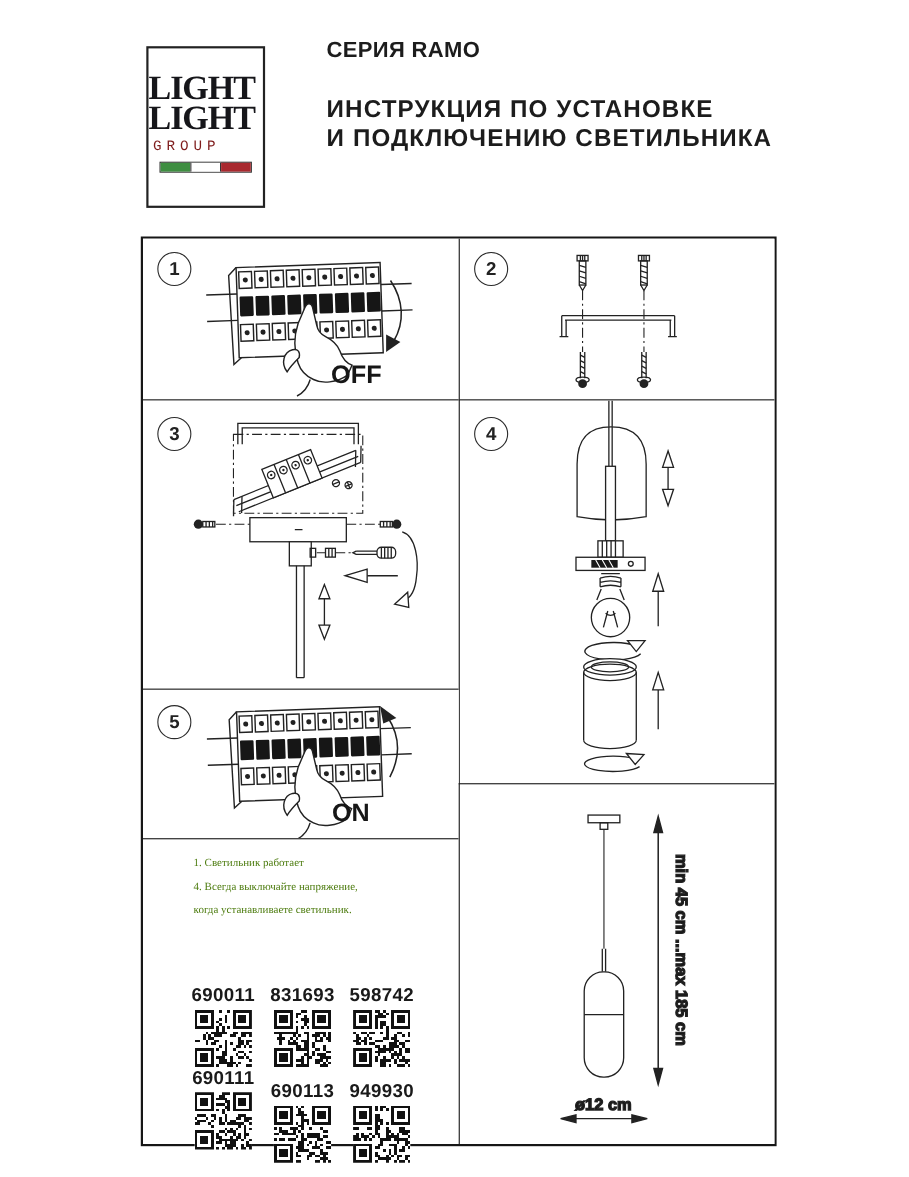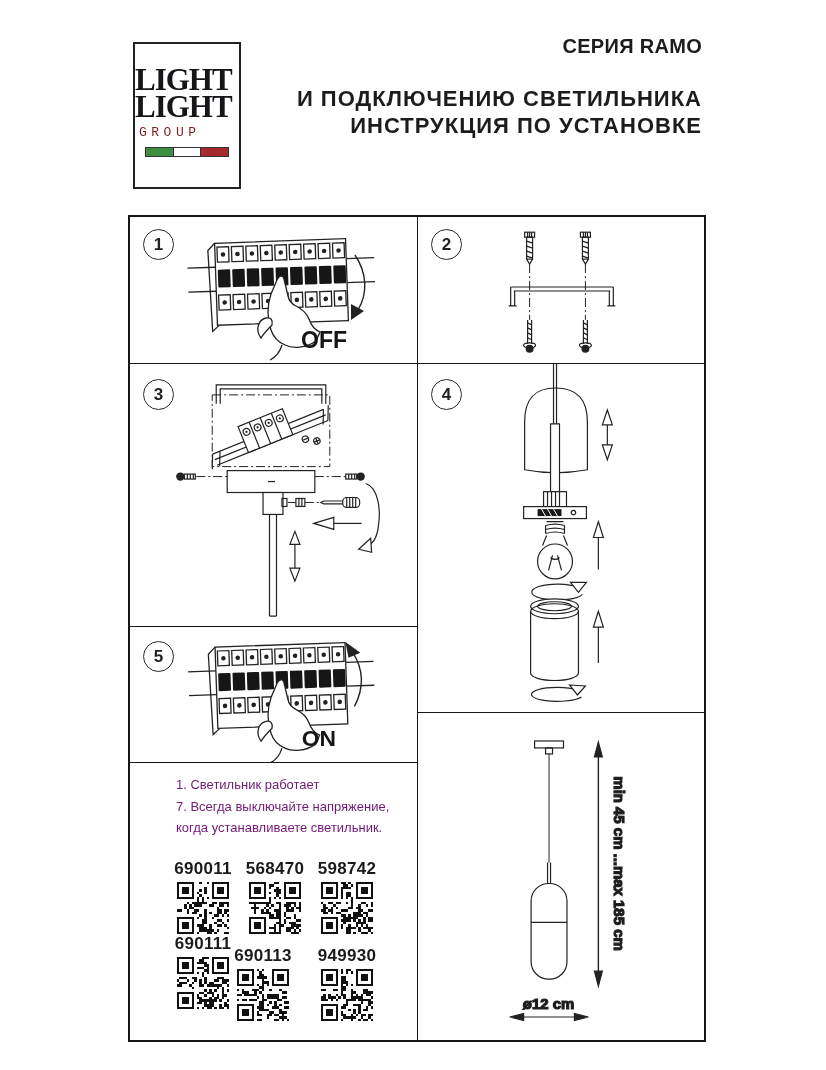--- a/index.html
+++ b/index.html
@@ -9,65 +9,65 @@
   
   .logo-box{position:absolute;left:133px;top:42px;width:104px;height:121px;
             border:2px solid #222;text-align:left;padding-top:22px;box-sizing:content-box;}
   .logo-word{font-family:"Liberation Serif",serif;font-weight:bold;font-size:31px;
              line-height:27px;letter-spacing:-1px;color:#16161a;}
   .logo-group{font-size:13px;letter-spacing:4.5px;color:#7f1d1d;margin-top:5px;margin-left:4px;font-family:Liberation Mono, monospace;}
   .logo-flag{display:flex;height:8px;margin:7px 10px 0 10px;border:1px solid #333;}
   .logo-flag div{flex:1;}
   .flag-white{border-left:1px solid #333;border-right:1px solid #333;background:#fff;}
 
-  .title-block{position:absolute;right:124px;top:34px;text-align:right;}
+  .title-block{position:absolute;right:124px;top:34px;text-align:left;}
   .title-line{font-weight:bold;font-size:20px;line-height:25px;letter-spacing:.3px;color:#1c1c1c;}
   .subtitle-line{font-weight:bold;font-size:22px;line-height:27px;letter-spacing:1px;color:#1c1c1c;}
   .title-gap{height:26px;}
 
   
   #sheet{position:absolute;left:128px;top:215px;width:574px;height:823px;
          border:2px solid #161616;}
   .cell{position:absolute;box-sizing:border-box;background:#fff;}
   .cell.btop{border-top:1.5px solid #161616;}
   .cell.bleft{border-left:1.5px solid #161616;}
 
   .step-circle{position:absolute;left:13px;top:12px;width:29px;height:29px;border-radius:50%;
                border:1.6px solid #2b2b2b;display:flex;align-items:center;justify-content:center;
                font-size:17px;font-weight:600;color:#222;z-index:2;background:#fff;}
   .panel-svg{position:absolute;inset:0;width:100%;height:100%;}
   .svg-label{font-family:"Liberation Sans",sans-serif;font-size:23px;font-weight:600;fill:#161616;}
   .dim-text{font-family:"Liberation Sans",sans-serif;font-size:15px;font-weight:bold;fill:#161616;}
   .dashdot{stroke-dasharray:9 3 2 3;stroke-width:1;}
 
   
-  .notes-text{position:absolute;left:46px;top:11px;font-size:13px;line-height:21.5px;color:#701a75;}
-  .qr-item{position:absolute;width:60px;text-align:center;}
+  .notes-text{position:absolute;left:46px;top:11px;font-size:10px;line-height:21.5px;color:#4d7c0f;font-family:Liberation Serif, serif;}
+  .qr-item{position:absolute;width:60px;text-align:center;margin-top:36px;}
   .qr-label{font-size:17px;font-weight:bold;letter-spacing:.3px;color:#1a1a1a;margin-bottom:3px;}
   .qr-item svg{width:52px;height:52px;display:block;margin:0 auto;shape-rendering:crispEdges;background:#fff;}
 </style>
 </head>
 <body>
 
 <div class="logo-box">
   <div class="logo-word">LIGHT</div>
   <div class="logo-word">LIGHT</div>
   <div class="logo-group">GROUP</div>
   <div class="logo-flag">
     <div class="flag-green" style="background: rgb(62, 142, 65);"></div>
     <div class="flag-white"></div>
     <div class="flag-red" style="background: rgb(168, 40, 46);"></div>
   </div>
 </div>
 
 <div class="title-block">
   <div class="title-line">СЕРИЯ RAMO</div>
   <div class="title-gap"></div>
+  <div class="subtitle-line">ИНСТРУКЦИЯ ПО УСТАНОВКЕ</div>
   <div class="subtitle-line">И ПОДКЛЮЧЕНИЮ СВЕТИЛЬНИКА</div>
-  <div class="subtitle-line">ИНСТРУКЦИЯ ПО УСТАНОВКЕ</div>
 </div>
 
 <div id="sheet">
 
   <div class="cell" style="left:0;top:0;width:287px;height:146px;">
     <div class="step-circle">
         <span>1</span>
       </div>
     <svg class="panel-svg" viewBox="0 0 287 146">
       <g stroke="#222" fill="none" stroke-width="1.3" transform="rotate(-2 150 65)">
@@ -388,49 +388,49 @@
           <polygon points="216,21 219,37 231,32" fill="#222"></polygon>
         </g>
       </g>
       <text class="svg-label" x="172" y="120">ON</text>
     </svg>
   </div>
 
   <div class="cell btop" style="left:0;top:545px;width:287px;height:278px;">
     <div class="notes-text">
       <div>1. Светильник работает</div>
-      <div>7. Всегда выключайте напряжение,</div>
+      <div>4. Всегда выключайте напряжение,</div>
       <div>когда устанавливаете светильник.</div>
     </div>
 
     <div class="qr-item" style="left:43px;top:96px;">
       <div class="qr-label">690011</div>
       <svg class="qr" viewBox="0 0 21 21">
           <path d="M0,0h1v1h-1zM1,0h1v1h-1zM2,0h1v1h-1zM3,0h1v1h-1zM4,0h1v1h-1zM5,0h1v1h-1zM6,0h1v1h-1zM9,0h1v1h-1zM12,0h1v1h-1zM14,0h1v1h-1zM15,0h1v1h-1zM16,0h1v1h-1zM17,0h1v1h-1zM18,0h1v1h-1zM19,0h1v1h-1zM20,0h1v1h-1zM0,1h1v1h-1zM6,1h1v1h-1zM14,1h1v1h-1zM20,1h1v1h-1zM0,2h1v1h-1zM2,2h1v1h-1zM3,2h1v1h-1zM4,2h1v1h-1zM6,2h1v1h-1zM11,2h1v1h-1zM14,2h1v1h-1zM16,2h1v1h-1zM17,2h1v1h-1zM18,2h1v1h-1zM20,2h1v1h-1zM0,3h1v1h-1zM2,3h1v1h-1zM3,3h1v1h-1zM4,3h1v1h-1zM6,3h1v1h-1zM9,3h1v1h-1zM11,3h1v1h-1zM14,3h1v1h-1zM16,3h1v1h-1zM17,3h1v1h-1zM18,3h1v1h-1zM20,3h1v1h-1zM0,4h1v1h-1zM2,4h1v1h-1zM3,4h1v1h-1zM4,4h1v1h-1zM6,4h1v1h-1zM8,4h1v1h-1zM11,4h1v1h-1zM14,4h1v1h-1zM16,4h1v1h-1zM17,4h1v1h-1zM18,4h1v1h-1zM20,4h1v1h-1zM0,5h1v1h-1zM6,5h1v1h-1zM9,5h1v1h-1zM14,5h1v1h-1zM20,5h1v1h-1zM0,6h1v1h-1zM1,6h1v1h-1zM2,6h1v1h-1zM3,6h1v1h-1zM4,6h1v1h-1zM5,6h1v1h-1zM6,6h1v1h-1zM8,6h1v1h-1zM10,6h1v1h-1zM12,6h1v1h-1zM14,6h1v1h-1zM15,6h1v1h-1zM16,6h1v1h-1zM17,6h1v1h-1zM18,6h1v1h-1zM19,6h1v1h-1zM20,6h1v1h-1zM8,7h1v1h-1zM10,7h1v1h-1zM4,8h1v1h-1zM6,8h1v1h-1zM7,8h1v1h-1zM8,8h1v1h-1zM9,8h1v1h-1zM10,8h1v1h-1zM11,8h1v1h-1zM14,8h1v1h-1zM15,8h1v1h-1zM17,8h1v1h-1zM18,8h1v1h-1zM19,8h1v1h-1zM20,8h1v1h-1zM3,9h1v1h-1zM5,9h1v1h-1zM7,9h1v1h-1zM8,9h1v1h-1zM9,9h1v1h-1zM13,9h1v1h-1zM14,9h1v1h-1zM17,9h1v1h-1zM18,9h1v1h-1zM20,9h1v1h-1zM3,10h1v1h-1zM5,10h1v1h-1zM6,10h1v1h-1zM16,10h1v1h-1zM0,11h1v1h-1zM1,11h1v1h-1zM4,11h1v1h-1zM7,11h1v1h-1zM8,11h1v1h-1zM11,11h1v1h-1zM16,11h1v1h-1zM17,11h1v1h-1zM19,11h1v1h-1zM20,11h1v1h-1zM4,12h1v1h-1zM6,12h1v1h-1zM7,12h1v1h-1zM11,12h1v1h-1zM13,12h1v1h-1zM16,12h1v1h-1zM17,12h1v1h-1zM19,12h1v1h-1zM9,13h1v1h-1zM11,13h1v1h-1zM15,13h1v1h-1zM16,13h1v1h-1zM18,13h1v1h-1zM20,13h1v1h-1zM0,14h1v1h-1zM1,14h1v1h-1zM2,14h1v1h-1zM3,14h1v1h-1zM4,14h1v1h-1zM5,14h1v1h-1zM6,14h1v1h-1zM8,14h1v1h-1zM11,14h1v1h-1zM14,14h1v1h-1zM0,15h1v1h-1zM6,15h1v1h-1zM10,15h1v1h-1zM11,15h1v1h-1zM16,15h1v1h-1zM17,15h1v1h-1zM20,15h1v1h-1zM0,16h1v1h-1zM2,16h1v1h-1zM3,16h1v1h-1zM4,16h1v1h-1zM6,16h1v1h-1zM10,16h1v1h-1zM11,16h1v1h-1zM15,16h1v1h-1zM18,16h1v1h-1zM0,17h1v1h-1zM2,17h1v1h-1zM3,17h1v1h-1zM4,17h1v1h-1zM6,17h1v1h-1zM8,17h1v1h-1zM9,17h1v1h-1zM10,17h1v1h-1zM13,17h1v1h-1zM16,17h1v1h-1zM17,17h1v1h-1zM19,17h1v1h-1zM0,18h1v1h-1zM2,18h1v1h-1zM3,18h1v1h-1zM4,18h1v1h-1zM6,18h1v1h-1zM9,18h1v1h-1zM10,18h1v1h-1zM11,18h1v1h-1zM13,18h1v1h-1zM20,18h1v1h-1zM0,19h1v1h-1zM6,19h1v1h-1zM9,19h1v1h-1zM10,19h1v1h-1zM11,19h1v1h-1zM12,19h1v1h-1zM13,19h1v1h-1zM14,19h1v1h-1zM16,19h1v1h-1zM0,20h1v1h-1zM1,20h1v1h-1zM2,20h1v1h-1zM3,20h1v1h-1zM4,20h1v1h-1zM5,20h1v1h-1zM6,20h1v1h-1zM8,20h1v1h-1zM12,20h1v1h-1zM13,20h1v1h-1zM15,20h1v1h-1zM19,20h1v1h-1zM20,20h1v1h-1z" fill="#111"></path>
         </svg>
     </div>
     <div class="qr-item" style="left:115px;top:96px;">
-      <div class="qr-label">568470</div>
+      <div class="qr-label">831693</div>
       <svg class="qr" viewBox="0 0 21 21">
           <path d="M0,0h1v1h-1zM1,0h1v1h-1zM2,0h1v1h-1zM3,0h1v1h-1zM4,0h1v1h-1zM5,0h1v1h-1zM6,0h1v1h-1zM10,0h1v1h-1zM11,0h1v1h-1zM14,0h1v1h-1zM15,0h1v1h-1zM16,0h1v1h-1zM17,0h1v1h-1zM18,0h1v1h-1zM19,0h1v1h-1zM20,0h1v1h-1zM0,1h1v1h-1zM6,1h1v1h-1zM8,1h1v1h-1zM9,1h1v1h-1zM14,1h1v1h-1zM20,1h1v1h-1zM0,2h1v1h-1zM2,2h1v1h-1zM3,2h1v1h-1zM4,2h1v1h-1zM6,2h1v1h-1zM8,2h1v1h-1zM11,2h1v1h-1zM14,2h1v1h-1zM16,2h1v1h-1zM17,2h1v1h-1zM18,2h1v1h-1zM20,2h1v1h-1zM0,3h1v1h-1zM2,3h1v1h-1zM3,3h1v1h-1zM4,3h1v1h-1zM6,3h1v1h-1zM10,3h1v1h-1zM11,3h1v1h-1zM12,3h1v1h-1zM14,3h1v1h-1zM16,3h1v1h-1zM17,3h1v1h-1zM18,3h1v1h-1zM20,3h1v1h-1zM0,4h1v1h-1zM2,4h1v1h-1zM3,4h1v1h-1zM4,4h1v1h-1zM6,4h1v1h-1zM8,4h1v1h-1zM11,4h1v1h-1zM12,4h1v1h-1zM14,4h1v1h-1zM16,4h1v1h-1zM17,4h1v1h-1zM18,4h1v1h-1zM20,4h1v1h-1zM0,5h1v1h-1zM6,5h1v1h-1zM11,5h1v1h-1zM14,5h1v1h-1zM20,5h1v1h-1zM0,6h1v1h-1zM1,6h1v1h-1zM2,6h1v1h-1zM3,6h1v1h-1zM4,6h1v1h-1zM5,6h1v1h-1zM6,6h1v1h-1zM8,6h1v1h-1zM10,6h1v1h-1zM12,6h1v1h-1zM14,6h1v1h-1zM15,6h1v1h-1zM16,6h1v1h-1zM17,6h1v1h-1zM18,6h1v1h-1zM19,6h1v1h-1zM20,6h1v1h-1zM8,7h1v1h-1zM0,8h1v1h-1zM1,8h1v1h-1zM2,8h1v1h-1zM3,8h1v1h-1zM4,8h1v1h-1zM5,8h1v1h-1zM6,8h1v1h-1zM7,8h1v1h-1zM8,8h1v1h-1zM11,8h1v1h-1zM12,8h1v1h-1zM15,8h1v1h-1zM16,8h1v1h-1zM17,8h1v1h-1zM18,8h1v1h-1zM20,8h1v1h-1zM2,9h1v1h-1zM7,9h1v1h-1zM9,9h1v1h-1zM12,9h1v1h-1zM14,9h1v1h-1zM15,9h1v1h-1zM16,9h1v1h-1zM18,9h1v1h-1zM20,9h1v1h-1zM1,10h1v1h-1zM2,10h1v1h-1zM3,10h1v1h-1zM6,10h1v1h-1zM8,10h1v1h-1zM12,10h1v1h-1zM15,10h1v1h-1zM17,10h1v1h-1zM19,10h1v1h-1zM20,10h1v1h-1zM2,11h1v1h-1zM5,11h1v1h-1zM7,11h1v1h-1zM10,11h1v1h-1zM11,11h1v1h-1zM12,11h1v1h-1zM15,11h1v1h-1zM16,11h1v1h-1zM17,11h1v1h-1zM20,11h1v1h-1zM2,12h1v1h-1zM5,12h1v1h-1zM6,12h1v1h-1zM7,12h1v1h-1zM8,12h1v1h-1zM11,12h1v1h-1zM12,12h1v1h-1zM14,12h1v1h-1zM8,13h1v1h-1zM9,13h1v1h-1zM11,13h1v1h-1zM12,13h1v1h-1zM14,13h1v1h-1zM18,13h1v1h-1zM0,14h1v1h-1zM1,14h1v1h-1zM2,14h1v1h-1zM3,14h1v1h-1zM4,14h1v1h-1zM5,14h1v1h-1zM6,14h1v1h-1zM8,14h1v1h-1zM9,14h1v1h-1zM10,14h1v1h-1zM11,14h1v1h-1zM12,14h1v1h-1zM15,14h1v1h-1zM16,14h1v1h-1zM18,14h1v1h-1zM0,15h1v1h-1zM6,15h1v1h-1zM12,15h1v1h-1zM14,15h1v1h-1zM19,15h1v1h-1zM20,15h1v1h-1zM0,16h1v1h-1zM2,16h1v1h-1zM3,16h1v1h-1zM4,16h1v1h-1zM6,16h1v1h-1zM11,16h1v1h-1zM12,16h1v1h-1zM14,16h1v1h-1zM16,16h1v1h-1zM17,16h1v1h-1zM18,16h1v1h-1zM0,17h1v1h-1zM2,17h1v1h-1zM3,17h1v1h-1zM4,17h1v1h-1zM6,17h1v1h-1zM10,17h1v1h-1zM12,17h1v1h-1zM13,17h1v1h-1zM17,17h1v1h-1zM18,17h1v1h-1zM19,17h1v1h-1zM20,17h1v1h-1zM0,18h1v1h-1zM2,18h1v1h-1zM3,18h1v1h-1zM4,18h1v1h-1zM6,18h1v1h-1zM8,18h1v1h-1zM9,18h1v1h-1zM10,18h1v1h-1zM12,18h1v1h-1zM15,18h1v1h-1zM16,18h1v1h-1zM17,18h1v1h-1zM19,18h1v1h-1zM0,19h1v1h-1zM6,19h1v1h-1zM10,19h1v1h-1zM12,19h1v1h-1zM15,19h1v1h-1zM16,19h1v1h-1zM18,19h1v1h-1zM20,19h1v1h-1zM0,20h1v1h-1zM1,20h1v1h-1zM2,20h1v1h-1zM3,20h1v1h-1zM4,20h1v1h-1zM5,20h1v1h-1zM6,20h1v1h-1zM8,20h1v1h-1zM9,20h1v1h-1zM10,20h1v1h-1zM11,20h1v1h-1zM12,20h1v1h-1zM17,20h1v1h-1zM18,20h1v1h-1zM19,20h1v1h-1z" fill="#111"></path>
         </svg>
     </div>
     <div class="qr-item" style="left:187px;top:96px;">
       <div class="qr-label">598742</div>
       <svg class="qr" viewBox="0 0 21 21">
           <path d="M0,0h1v1h-1zM1,0h1v1h-1zM2,0h1v1h-1zM3,0h1v1h-1zM4,0h1v1h-1zM5,0h1v1h-1zM6,0h1v1h-1zM8,0h1v1h-1zM9,0h1v1h-1zM11,0h1v1h-1zM14,0h1v1h-1zM15,0h1v1h-1zM16,0h1v1h-1zM17,0h1v1h-1zM18,0h1v1h-1zM19,0h1v1h-1zM20,0h1v1h-1zM0,1h1v1h-1zM6,1h1v1h-1zM9,1h1v1h-1zM10,1h1v1h-1zM12,1h1v1h-1zM14,1h1v1h-1zM20,1h1v1h-1zM0,2h1v1h-1zM2,2h1v1h-1zM3,2h1v1h-1zM4,2h1v1h-1zM6,2h1v1h-1zM8,2h1v1h-1zM9,2h1v1h-1zM10,2h1v1h-1zM11,2h1v1h-1zM14,2h1v1h-1zM16,2h1v1h-1zM17,2h1v1h-1zM18,2h1v1h-1zM20,2h1v1h-1zM0,3h1v1h-1zM2,3h1v1h-1zM3,3h1v1h-1zM4,3h1v1h-1zM6,3h1v1h-1zM8,3h1v1h-1zM14,3h1v1h-1zM16,3h1v1h-1zM17,3h1v1h-1zM18,3h1v1h-1zM20,3h1v1h-1zM0,4h1v1h-1zM2,4h1v1h-1zM3,4h1v1h-1zM4,4h1v1h-1zM6,4h1v1h-1zM8,4h1v1h-1zM10,4h1v1h-1zM11,4h1v1h-1zM14,4h1v1h-1zM16,4h1v1h-1zM17,4h1v1h-1zM18,4h1v1h-1zM20,4h1v1h-1zM0,5h1v1h-1zM6,5h1v1h-1zM8,5h1v1h-1zM10,5h1v1h-1zM11,5h1v1h-1zM14,5h1v1h-1zM20,5h1v1h-1zM0,6h1v1h-1zM1,6h1v1h-1zM2,6h1v1h-1zM3,6h1v1h-1zM4,6h1v1h-1zM5,6h1v1h-1zM6,6h1v1h-1zM8,6h1v1h-1zM10,6h1v1h-1zM12,6h1v1h-1zM14,6h1v1h-1zM15,6h1v1h-1zM16,6h1v1h-1zM17,6h1v1h-1zM18,6h1v1h-1zM19,6h1v1h-1zM20,6h1v1h-1zM12,7h1v1h-1zM0,8h1v1h-1zM3,8h1v1h-1zM4,8h1v1h-1zM6,8h1v1h-1zM7,8h1v1h-1zM10,8h1v1h-1zM12,8h1v1h-1zM16,8h1v1h-1zM17,8h1v1h-1zM20,8h1v1h-1zM1,9h1v1h-1zM5,9h1v1h-1zM12,9h1v1h-1zM15,9h1v1h-1zM18,9h1v1h-1zM20,9h1v1h-1zM1,10h1v1h-1zM2,10h1v1h-1zM4,10h1v1h-1zM6,10h1v1h-1zM11,10h1v1h-1zM12,10h1v1h-1zM14,10h1v1h-1zM15,10h1v1h-1zM0,11h1v1h-1zM1,11h1v1h-1zM3,11h1v1h-1zM4,11h1v1h-1zM8,11h1v1h-1zM9,11h1v1h-1zM10,11h1v1h-1zM15,11h1v1h-1zM16,11h1v1h-1zM19,11h1v1h-1zM20,11h1v1h-1zM1,12h1v1h-1zM2,12h1v1h-1zM4,12h1v1h-1zM6,12h1v1h-1zM7,12h1v1h-1zM13,12h1v1h-1zM14,12h1v1h-1zM15,12h1v1h-1zM17,12h1v1h-1zM18,12h1v1h-1zM8,13h1v1h-1zM9,13h1v1h-1zM11,13h1v1h-1zM13,13h1v1h-1zM14,13h1v1h-1zM15,13h1v1h-1zM16,13h1v1h-1zM18,13h1v1h-1zM0,14h1v1h-1zM1,14h1v1h-1zM2,14h1v1h-1zM3,14h1v1h-1zM4,14h1v1h-1zM5,14h1v1h-1zM6,14h1v1h-1zM9,14h1v1h-1zM10,14h1v1h-1zM11,14h1v1h-1zM12,14h1v1h-1zM13,14h1v1h-1zM14,14h1v1h-1zM17,14h1v1h-1zM19,14h1v1h-1zM20,14h1v1h-1zM0,15h1v1h-1zM6,15h1v1h-1zM8,15h1v1h-1zM9,15h1v1h-1zM10,15h1v1h-1zM11,15h1v1h-1zM13,15h1v1h-1zM15,15h1v1h-1zM17,15h1v1h-1zM19,15h1v1h-1zM20,15h1v1h-1zM0,16h1v1h-1zM2,16h1v1h-1zM3,16h1v1h-1zM4,16h1v1h-1zM6,16h1v1h-1zM9,16h1v1h-1zM14,16h1v1h-1zM15,16h1v1h-1zM16,16h1v1h-1zM17,16h1v1h-1zM0,17h1v1h-1zM2,17h1v1h-1zM3,17h1v1h-1zM4,17h1v1h-1zM6,17h1v1h-1zM8,17h1v1h-1zM11,17h1v1h-1zM14,17h1v1h-1zM16,17h1v1h-1zM18,17h1v1h-1zM0,18h1v1h-1zM2,18h1v1h-1zM3,18h1v1h-1zM4,18h1v1h-1zM6,18h1v1h-1zM8,18h1v1h-1zM10,18h1v1h-1zM11,18h1v1h-1zM12,18h1v1h-1zM13,18h1v1h-1zM15,18h1v1h-1zM17,18h1v1h-1zM18,18h1v1h-1zM19,18h1v1h-1zM20,18h1v1h-1zM0,19h1v1h-1zM6,19h1v1h-1zM10,19h1v1h-1zM11,19h1v1h-1zM15,19h1v1h-1zM19,19h1v1h-1zM0,20h1v1h-1zM1,20h1v1h-1zM2,20h1v1h-1zM3,20h1v1h-1zM4,20h1v1h-1zM5,20h1v1h-1zM6,20h1v1h-1zM10,20h1v1h-1zM11,20h1v1h-1zM13,20h1v1h-1zM16,20h1v1h-1zM17,20h1v1h-1zM18,20h1v1h-1zM20,20h1v1h-1z" fill="#111"></path>
         </svg>
     </div>
     <div class="qr-item" style="left:43px;top:171px;">
       <div class="qr-label">690111</div>
       <svg class="qr" viewBox="0 0 21 21">
           <path d="M0,0h1v1h-1zM1,0h1v1h-1zM2,0h1v1h-1zM3,0h1v1h-1zM4,0h1v1h-1zM5,0h1v1h-1zM6,0h1v1h-1zM10,0h1v1h-1zM11,0h1v1h-1zM12,0h1v1h-1zM14,0h1v1h-1zM15,0h1v1h-1zM16,0h1v1h-1zM17,0h1v1h-1zM18,0h1v1h-1zM19,0h1v1h-1zM20,0h1v1h-1zM0,1h1v1h-1zM6,1h1v1h-1zM9,1h1v1h-1zM10,1h1v1h-1zM14,1h1v1h-1zM20,1h1v1h-1zM0,2h1v1h-1zM2,2h1v1h-1zM3,2h1v1h-1zM4,2h1v1h-1zM6,2h1v1h-1zM8,2h1v1h-1zM9,2h1v1h-1zM10,2h1v1h-1zM11,2h1v1h-1zM14,2h1v1h-1zM16,2h1v1h-1zM17,2h1v1h-1zM18,2h1v1h-1zM20,2h1v1h-1zM0,3h1v1h-1zM2,3h1v1h-1zM3,3h1v1h-1zM4,3h1v1h-1zM6,3h1v1h-1zM11,3h1v1h-1zM12,3h1v1h-1zM14,3h1v1h-1zM16,3h1v1h-1zM17,3h1v1h-1zM18,3h1v1h-1zM20,3h1v1h-1zM0,4h1v1h-1zM2,4h1v1h-1zM3,4h1v1h-1zM4,4h1v1h-1zM6,4h1v1h-1zM8,4h1v1h-1zM9,4h1v1h-1zM10,4h1v1h-1zM12,4h1v1h-1zM14,4h1v1h-1zM16,4h1v1h-1zM17,4h1v1h-1zM18,4h1v1h-1zM20,4h1v1h-1zM0,5h1v1h-1zM6,5h1v1h-1zM11,5h1v1h-1zM12,5h1v1h-1zM14,5h1v1h-1zM20,5h1v1h-1zM0,6h1v1h-1zM1,6h1v1h-1zM2,6h1v1h-1zM3,6h1v1h-1zM4,6h1v1h-1zM5,6h1v1h-1zM6,6h1v1h-1zM8,6h1v1h-1zM10,6h1v1h-1zM12,6h1v1h-1zM14,6h1v1h-1zM15,6h1v1h-1zM16,6h1v1h-1zM17,6h1v1h-1zM18,6h1v1h-1zM19,6h1v1h-1zM20,6h1v1h-1zM10,7h1v1h-1zM1,8h1v1h-1zM2,8h1v1h-1zM3,8h1v1h-1zM6,8h1v1h-1zM7,8h1v1h-1zM11,8h1v1h-1zM16,8h1v1h-1zM17,8h1v1h-1zM18,8h1v1h-1zM0,9h1v1h-1zM4,9h1v1h-1zM7,9h1v1h-1zM9,9h1v1h-1zM11,9h1v1h-1zM15,9h1v1h-1zM16,9h1v1h-1zM18,9h1v1h-1zM19,9h1v1h-1zM20,9h1v1h-1zM1,10h1v1h-1zM2,10h1v1h-1zM3,10h1v1h-1zM6,10h1v1h-1zM9,10h1v1h-1zM11,10h1v1h-1zM13,10h1v1h-1zM14,10h1v1h-1zM18,10h1v1h-1zM19,10h1v1h-1zM0,11h1v1h-1zM1,11h1v1h-1zM5,11h1v1h-1zM9,11h1v1h-1zM10,11h1v1h-1zM12,11h1v1h-1zM13,11h1v1h-1zM14,11h1v1h-1zM15,11h1v1h-1zM16,11h1v1h-1zM17,11h1v1h-1zM20,11h1v1h-1zM6,12h1v1h-1zM16,12h1v1h-1zM18,12h1v1h-1zM11,13h1v1h-1zM13,13h1v1h-1zM15,13h1v1h-1zM18,13h1v1h-1zM20,13h1v1h-1zM0,14h1v1h-1zM1,14h1v1h-1zM2,14h1v1h-1zM3,14h1v1h-1zM4,14h1v1h-1zM5,14h1v1h-1zM6,14h1v1h-1zM9,14h1v1h-1zM10,14h1v1h-1zM12,14h1v1h-1zM13,14h1v1h-1zM14,14h1v1h-1zM18,14h1v1h-1zM0,15h1v1h-1zM6,15h1v1h-1zM8,15h1v1h-1zM11,15h1v1h-1zM14,15h1v1h-1zM16,15h1v1h-1zM18,15h1v1h-1zM19,15h1v1h-1zM0,16h1v1h-1zM2,16h1v1h-1zM3,16h1v1h-1zM4,16h1v1h-1zM6,16h1v1h-1zM8,16h1v1h-1zM9,16h1v1h-1zM13,16h1v1h-1zM15,16h1v1h-1zM16,16h1v1h-1zM18,16h1v1h-1zM0,17h1v1h-1zM2,17h1v1h-1zM3,17h1v1h-1zM4,17h1v1h-1zM6,17h1v1h-1zM9,17h1v1h-1zM10,17h1v1h-1zM11,17h1v1h-1zM12,17h1v1h-1zM13,17h1v1h-1zM14,17h1v1h-1zM15,17h1v1h-1zM17,17h1v1h-1zM20,17h1v1h-1zM0,18h1v1h-1zM2,18h1v1h-1zM3,18h1v1h-1zM4,18h1v1h-1zM6,18h1v1h-1zM8,18h1v1h-1zM9,18h1v1h-1zM11,18h1v1h-1zM13,18h1v1h-1zM14,18h1v1h-1zM19,18h1v1h-1zM0,19h1v1h-1zM6,19h1v1h-1zM11,19h1v1h-1zM12,19h1v1h-1zM13,19h1v1h-1zM14,19h1v1h-1zM17,19h1v1h-1zM19,19h1v1h-1zM20,19h1v1h-1zM0,20h1v1h-1zM1,20h1v1h-1zM2,20h1v1h-1zM3,20h1v1h-1zM4,20h1v1h-1zM5,20h1v1h-1zM6,20h1v1h-1zM8,20h1v1h-1zM10,20h1v1h-1zM12,20h1v1h-1zM13,20h1v1h-1zM15,20h1v1h-1zM17,20h1v1h-1zM18,20h1v1h-1zM20,20h1v1h-1z" fill="#111"></path>
         </svg>
     </div>
-    <div class="qr-item" style="left:103px;top:183px;">
+    <div class="qr-item" style="left:115px;top:183px;">
       <div class="qr-label">690113</div>
       <svg class="qr" viewBox="0 0 21 21">
           <path d="M0,0h1v1h-1zM1,0h1v1h-1zM2,0h1v1h-1zM3,0h1v1h-1zM4,0h1v1h-1zM5,0h1v1h-1zM6,0h1v1h-1zM8,0h1v1h-1zM10,0h1v1h-1zM14,0h1v1h-1zM15,0h1v1h-1zM16,0h1v1h-1zM17,0h1v1h-1zM18,0h1v1h-1zM19,0h1v1h-1zM20,0h1v1h-1zM0,1h1v1h-1zM6,1h1v1h-1zM9,1h1v1h-1zM14,1h1v1h-1zM20,1h1v1h-1zM0,2h1v1h-1zM2,2h1v1h-1zM3,2h1v1h-1zM4,2h1v1h-1zM6,2h1v1h-1zM9,2h1v1h-1zM10,2h1v1h-1zM14,2h1v1h-1zM16,2h1v1h-1zM17,2h1v1h-1zM18,2h1v1h-1zM20,2h1v1h-1zM0,3h1v1h-1zM2,3h1v1h-1zM3,3h1v1h-1zM4,3h1v1h-1zM6,3h1v1h-1zM8,3h1v1h-1zM9,3h1v1h-1zM10,3h1v1h-1zM11,3h1v1h-1zM14,3h1v1h-1zM16,3h1v1h-1zM17,3h1v1h-1zM18,3h1v1h-1zM20,3h1v1h-1zM0,4h1v1h-1zM2,4h1v1h-1zM3,4h1v1h-1zM4,4h1v1h-1zM6,4h1v1h-1zM10,4h1v1h-1zM14,4h1v1h-1zM16,4h1v1h-1zM17,4h1v1h-1zM18,4h1v1h-1zM20,4h1v1h-1zM0,5h1v1h-1zM6,5h1v1h-1zM10,5h1v1h-1zM11,5h1v1h-1zM12,5h1v1h-1zM14,5h1v1h-1zM20,5h1v1h-1zM0,6h1v1h-1zM1,6h1v1h-1zM2,6h1v1h-1zM3,6h1v1h-1zM4,6h1v1h-1zM5,6h1v1h-1zM6,6h1v1h-1zM8,6h1v1h-1zM10,6h1v1h-1zM12,6h1v1h-1zM14,6h1v1h-1zM15,6h1v1h-1zM16,6h1v1h-1zM17,6h1v1h-1zM18,6h1v1h-1zM19,6h1v1h-1zM20,6h1v1h-1zM9,7h1v1h-1zM10,7h1v1h-1zM0,8h1v1h-1zM2,8h1v1h-1zM6,8h1v1h-1zM7,8h1v1h-1zM8,8h1v1h-1zM10,8h1v1h-1zM13,8h1v1h-1zM17,8h1v1h-1zM2,9h1v1h-1zM3,9h1v1h-1zM4,9h1v1h-1zM7,9h1v1h-1zM9,9h1v1h-1zM18,9h1v1h-1zM19,9h1v1h-1zM0,10h1v1h-1zM1,10h1v1h-1zM3,10h1v1h-1zM4,10h1v1h-1zM5,10h1v1h-1zM6,10h1v1h-1zM7,10h1v1h-1zM10,10h1v1h-1zM12,10h1v1h-1zM13,10h1v1h-1zM14,10h1v1h-1zM15,10h1v1h-1zM16,10h1v1h-1zM8,11h1v1h-1zM10,11h1v1h-1zM12,11h1v1h-1zM13,11h1v1h-1zM14,11h1v1h-1zM15,11h1v1h-1zM16,11h1v1h-1zM18,11h1v1h-1zM19,11h1v1h-1zM0,12h1v1h-1zM2,12h1v1h-1zM3,12h1v1h-1zM5,12h1v1h-1zM6,12h1v1h-1zM7,12h1v1h-1zM10,12h1v1h-1zM11,12h1v1h-1zM16,12h1v1h-1zM17,12h1v1h-1zM9,13h1v1h-1zM10,13h1v1h-1zM13,13h1v1h-1zM15,13h1v1h-1zM19,13h1v1h-1zM20,13h1v1h-1zM0,14h1v1h-1zM1,14h1v1h-1zM2,14h1v1h-1zM3,14h1v1h-1zM4,14h1v1h-1zM5,14h1v1h-1zM6,14h1v1h-1zM9,14h1v1h-1zM10,14h1v1h-1zM12,14h1v1h-1zM15,14h1v1h-1zM17,14h1v1h-1zM0,15h1v1h-1zM6,15h1v1h-1zM8,15h1v1h-1zM9,15h1v1h-1zM10,15h1v1h-1zM14,15h1v1h-1zM15,15h1v1h-1zM16,15h1v1h-1zM19,15h1v1h-1zM20,15h1v1h-1zM0,16h1v1h-1zM2,16h1v1h-1zM3,16h1v1h-1zM4,16h1v1h-1zM6,16h1v1h-1zM9,16h1v1h-1zM10,16h1v1h-1zM11,16h1v1h-1zM12,16h1v1h-1zM17,16h1v1h-1zM0,17h1v1h-1zM2,17h1v1h-1zM3,17h1v1h-1zM4,17h1v1h-1zM6,17h1v1h-1zM8,17h1v1h-1zM13,17h1v1h-1zM14,17h1v1h-1zM17,17h1v1h-1zM18,17h1v1h-1zM19,17h1v1h-1zM0,18h1v1h-1zM2,18h1v1h-1zM3,18h1v1h-1zM4,18h1v1h-1zM6,18h1v1h-1zM8,18h1v1h-1zM9,18h1v1h-1zM12,18h1v1h-1zM13,18h1v1h-1zM15,18h1v1h-1zM16,18h1v1h-1zM18,18h1v1h-1zM0,19h1v1h-1zM6,19h1v1h-1zM12,19h1v1h-1zM17,19h1v1h-1zM18,19h1v1h-1zM19,19h1v1h-1zM0,20h1v1h-1zM1,20h1v1h-1zM2,20h1v1h-1zM3,20h1v1h-1zM4,20h1v1h-1zM5,20h1v1h-1zM6,20h1v1h-1zM8,20h1v1h-1zM9,20h1v1h-1zM15,20h1v1h-1zM16,20h1v1h-1zM18,20h1v1h-1zM20,20h1v1h-1z" fill="#111"></path>
         </svg>
     </div>
     <div class="qr-item" style="left:187px;top:183px;">
       <div class="qr-label">949930</div>
       <svg class="qr" viewBox="0 0 21 21">
           <path d="M0,0h1v1h-1zM1,0h1v1h-1zM2,0h1v1h-1zM3,0h1v1h-1zM4,0h1v1h-1zM5,0h1v1h-1zM6,0h1v1h-1zM8,0h1v1h-1zM10,0h1v1h-1zM11,0h1v1h-1zM14,0h1v1h-1zM15,0h1v1h-1zM16,0h1v1h-1zM17,0h1v1h-1zM18,0h1v1h-1zM19,0h1v1h-1zM20,0h1v1h-1zM0,1h1v1h-1zM6,1h1v1h-1zM8,1h1v1h-1zM10,1h1v1h-1zM12,1h1v1h-1zM14,1h1v1h-1zM20,1h1v1h-1zM0,2h1v1h-1zM2,2h1v1h-1zM3,2h1v1h-1zM4,2h1v1h-1zM6,2h1v1h-1zM14,2h1v1h-1zM16,2h1v1h-1zM17,2h1v1h-1zM18,2h1v1h-1zM20,2h1v1h-1zM0,3h1v1h-1zM2,3h1v1h-1zM3,3h1v1h-1zM4,3h1v1h-1zM6,3h1v1h-1zM8,3h1v1h-1zM9,3h1v1h-1zM14,3h1v1h-1zM16,3h1v1h-1zM17,3h1v1h-1zM18,3h1v1h-1zM20,3h1v1h-1zM0,4h1v1h-1zM2,4h1v1h-1zM3,4h1v1h-1zM4,4h1v1h-1zM6,4h1v1h-1zM8,4h1v1h-1zM9,4h1v1h-1zM14,4h1v1h-1zM16,4h1v1h-1zM17,4h1v1h-1zM18,4h1v1h-1zM20,4h1v1h-1zM0,5h1v1h-1zM6,5h1v1h-1zM8,5h1v1h-1zM9,5h1v1h-1zM10,5h1v1h-1zM14,5h1v1h-1zM20,5h1v1h-1zM0,6h1v1h-1zM1,6h1v1h-1zM2,6h1v1h-1zM3,6h1v1h-1zM4,6h1v1h-1zM5,6h1v1h-1zM6,6h1v1h-1zM8,6h1v1h-1zM10,6h1v1h-1zM12,6h1v1h-1zM14,6h1v1h-1zM15,6h1v1h-1zM16,6h1v1h-1zM17,6h1v1h-1zM18,6h1v1h-1zM19,6h1v1h-1zM20,6h1v1h-1zM8,7h1v1h-1zM9,7h1v1h-1zM0,8h1v1h-1zM1,8h1v1h-1zM5,8h1v1h-1zM6,8h1v1h-1zM8,8h1v1h-1zM9,8h1v1h-1zM12,8h1v1h-1zM17,8h1v1h-1zM18,8h1v1h-1zM8,9h1v1h-1zM12,9h1v1h-1zM13,9h1v1h-1zM17,9h1v1h-1zM18,9h1v1h-1zM19,9h1v1h-1zM20,9h1v1h-1zM1,10h1v1h-1zM3,10h1v1h-1zM6,10h1v1h-1zM8,10h1v1h-1zM9,10h1v1h-1zM12,10h1v1h-1zM14,10h1v1h-1zM16,10h1v1h-1zM18,10h1v1h-1zM19,10h1v1h-1zM0,11h1v1h-1zM1,11h1v1h-1zM3,11h1v1h-1zM4,11h1v1h-1zM5,11h1v1h-1zM7,11h1v1h-1zM9,11h1v1h-1zM12,11h1v1h-1zM13,11h1v1h-1zM14,11h1v1h-1zM15,11h1v1h-1zM16,11h1v1h-1zM20,11h1v1h-1zM0,12h1v1h-1zM1,12h1v1h-1zM2,12h1v1h-1zM4,12h1v1h-1zM6,12h1v1h-1zM10,12h1v1h-1zM11,12h1v1h-1zM12,12h1v1h-1zM13,12h1v1h-1zM15,12h1v1h-1zM16,12h1v1h-1zM17,12h1v1h-1zM18,12h1v1h-1zM19,12h1v1h-1zM10,13h1v1h-1zM16,13h1v1h-1zM19,13h1v1h-1zM20,13h1v1h-1zM0,14h1v1h-1zM1,14h1v1h-1zM2,14h1v1h-1zM3,14h1v1h-1zM4,14h1v1h-1zM5,14h1v1h-1zM6,14h1v1h-1zM9,14h1v1h-1zM10,14h1v1h-1zM13,14h1v1h-1zM14,14h1v1h-1zM15,14h1v1h-1zM19,14h1v1h-1zM0,15h1v1h-1zM6,15h1v1h-1zM8,15h1v1h-1zM9,15h1v1h-1zM15,15h1v1h-1zM18,15h1v1h-1zM20,15h1v1h-1zM0,16h1v1h-1zM2,16h1v1h-1zM3,16h1v1h-1zM4,16h1v1h-1zM6,16h1v1h-1zM11,16h1v1h-1zM13,16h1v1h-1zM15,16h1v1h-1zM17,16h1v1h-1zM18,16h1v1h-1zM0,17h1v1h-1zM2,17h1v1h-1zM3,17h1v1h-1zM4,17h1v1h-1zM6,17h1v1h-1zM8,17h1v1h-1zM13,17h1v1h-1zM15,17h1v1h-1zM0,18h1v1h-1zM2,18h1v1h-1zM3,18h1v1h-1zM4,18h1v1h-1zM6,18h1v1h-1zM8,18h1v1h-1zM9,18h1v1h-1zM12,18h1v1h-1zM14,18h1v1h-1zM16,18h1v1h-1zM17,18h1v1h-1zM19,18h1v1h-1zM20,18h1v1h-1zM0,19h1v1h-1zM6,19h1v1h-1zM9,19h1v1h-1zM10,19h1v1h-1zM11,19h1v1h-1zM12,19h1v1h-1zM13,19h1v1h-1zM16,19h1v1h-1zM19,19h1v1h-1zM0,20h1v1h-1zM1,20h1v1h-1zM2,20h1v1h-1zM3,20h1v1h-1zM4,20h1v1h-1zM5,20h1v1h-1zM6,20h1v1h-1zM8,20h1v1h-1zM12,20h1v1h-1zM15,20h1v1h-1zM17,20h1v1h-1zM18,20h1v1h-1zM20,20h1v1h-1z" fill="#111"></path>
         </svg>

